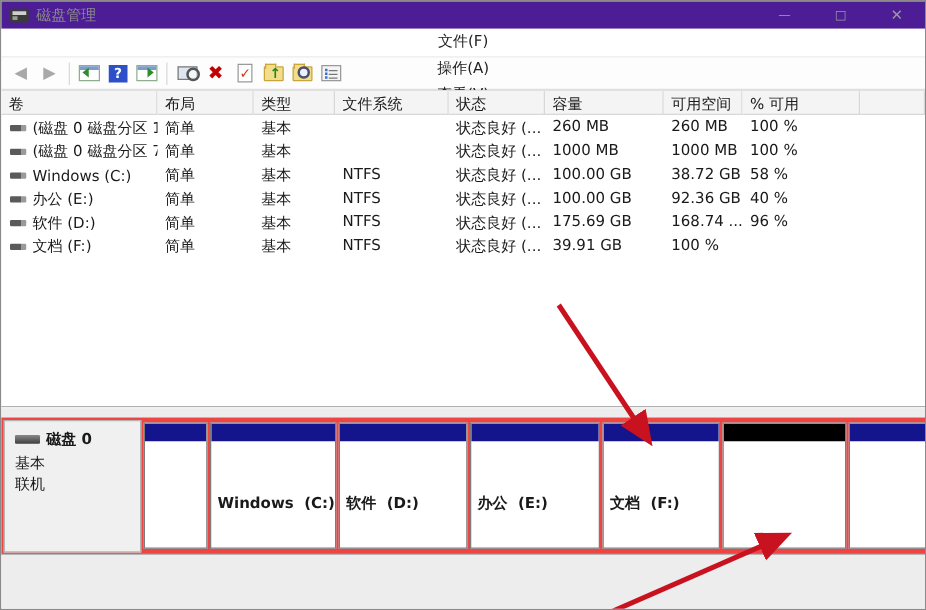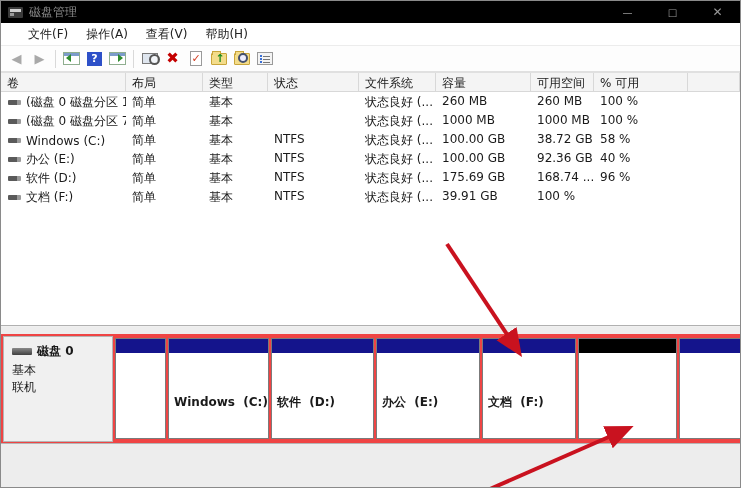--- a/index.html
+++ b/index.html
@@ -7,40 +7,40 @@
   body {
     font-family:"DejaVu Sans","Liberation Sans",sans-serif;
     font-size:12px; color:#1a1a1a; background:#fff; overflow:hidden;
   }
   .window {
     position:relative; width:741px; height:488px; background:#fff;
     border:1px solid #8a8a8a; overflow:hidden;
   }
 
   
-  .titlebar { height:22px; display:flex; align-items:center; background:#000000; }
+  .titlebar { height:22px; display:flex; align-items:center; background:#4c1d95; }
   .app-icon {
     width:15px; height:11px; margin:0 6px 0 7px;
     background:#3a3a3a; border-radius:1px; position:relative; flex:none;
   }
   .app-icon::before {
     content:""; position:absolute; left:2px; top:2px; right:2px; height:3px; background:#cfcfcf;
   }
   .app-icon::after {
     content:""; position:absolute; left:2px; bottom:2px; width:4px; height:3px; background:#9a9a9a;
   }
   .title-text { color:#8a8a8a; }
   .win-controls { margin-left:auto; display:flex; height:22px; }
   .win-btn {
     width:45px; height:22px; display:flex; align-items:center; justify-content:center;
     color:#9a9a9a; font-size:10px; cursor:default;
   }
 
   
-  .menubar { height:22px; display:flex; align-items:center; background:#fff; padding-left:18px; }
+  .menubar { height:22px; display:flex; align-items:center; background:#fff; padding-left:0;flex-direction:column; }
   .menu-item { padding:2px 9px; color:#222; }
 
   
   .toolbar {
     height:27px; display:flex; align-items:center; background:#fdfdfd;
     border-top:1px solid #ececec; border-bottom:1px solid #e0e0e0; padding-left:4px;
   }
   .tb-btn { width:23px; height:22px; display:flex; align-items:center; justify-content:center; flex:none; }
   .tb-sep { width:1px; height:18px; background:#d9d9d9; margin:0 4px; flex:none; }
   .nav-arrow { color:#a9a9a9; font-size:13px; line-height:1; }
@@ -171,22 +171,22 @@
     <div class="tb-btn">
         <span class="ico ico-list"></span>
       </div>
   </div>
 
   <div class="list-region">
     <div class="vt-grid vt-header">
       <div class="hcell">卷</div>
       <div class="hcell">布局</div>
       <div class="hcell">类型</div>
+      <div class="hcell">文件系统</div>
       <div class="hcell">状态</div>
-      <div class="hcell">文件系统</div>
       <div class="hcell">容量</div>
       <div class="hcell">可用空间</div>
       <div class="hcell">% 可用</div>
       <div class="hcell"></div>
     </div>
 
     <div class="vt-grid vt-row">
       <div class="cell vol-cell">
           <span class="vol-icon"></span>
           <span>(磁盘 0 磁盘分区 1)</span>

